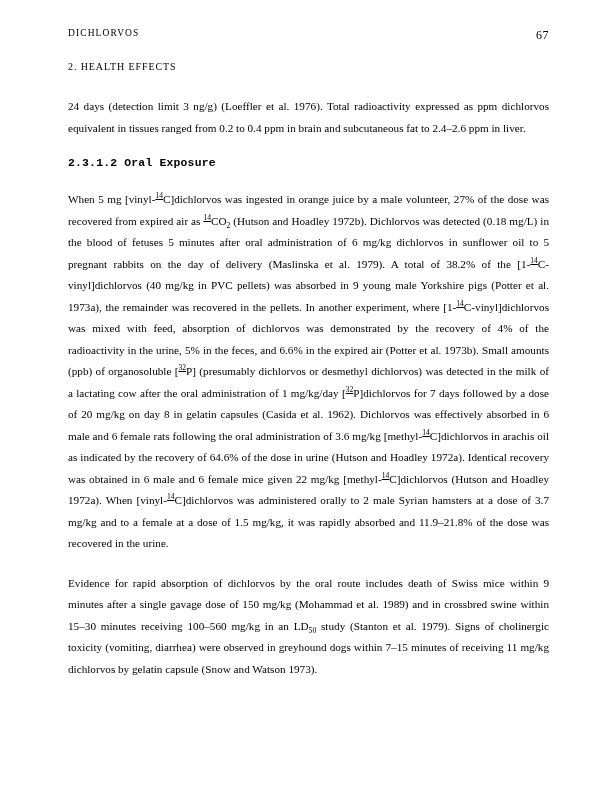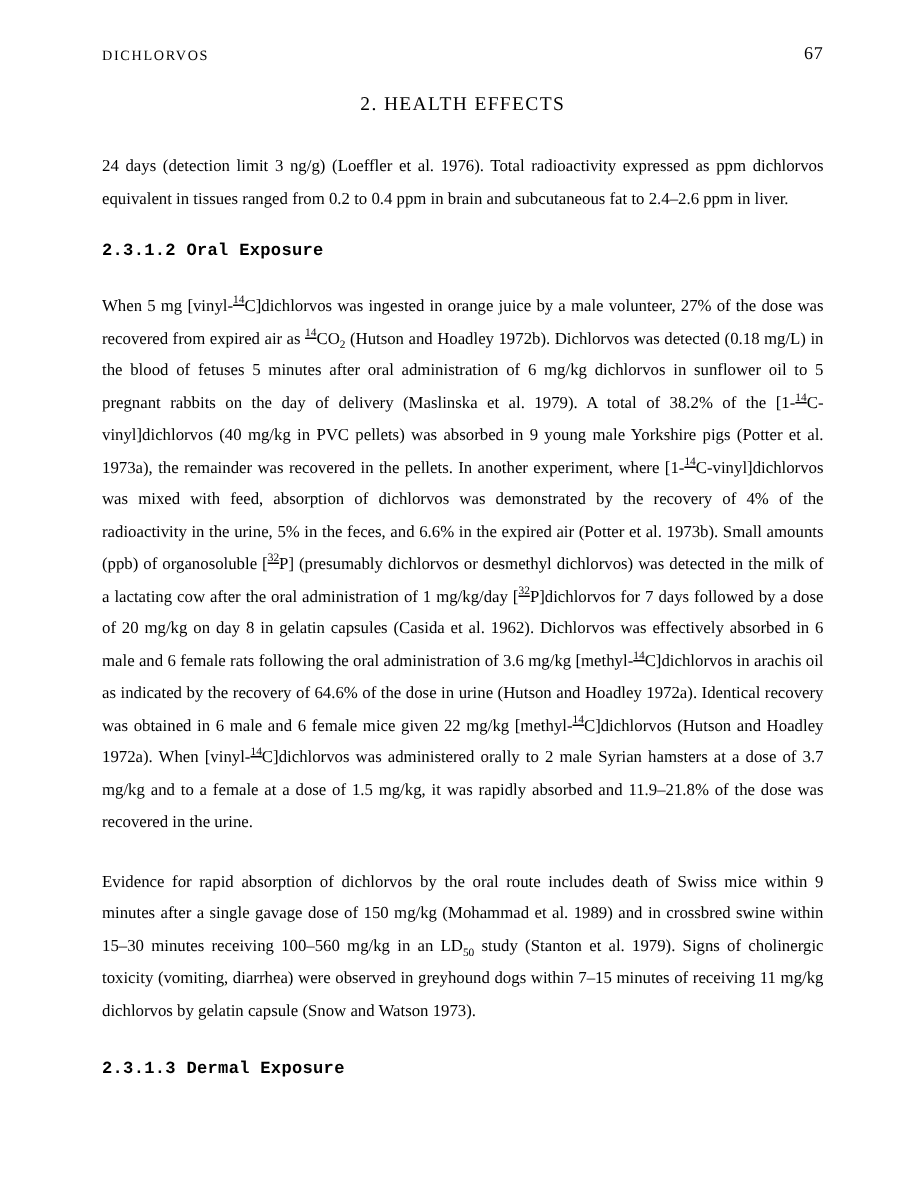--- a/index.html
+++ b/index.html
@@ -17,36 +17,36 @@
   .page {
     position: relative;
     width: 611px;
     height: 792px;
     box-sizing: border-box;
     padding: 28px 62px 20px 68px;
   }
   .header-row {
     display: flex;
     justify-content: space-between;
-    align-items: flex-end;
+    align-items: flex-start;
     font-size: 9.5px;
     letter-spacing: 0.9px;
     margin-bottom: 18px;
   }
   .header-left {
     font-size: 9.5px;
     letter-spacing: 1.1px;
   }
   .header-right {
     font-size: 12px;
     letter-spacing: 0.5px;
   }
   .chapter-line {
-    text-align: center;
-    font-size: 13px;
+    text-align: left;
+    font-size: 10px;
     letter-spacing: 0.9px;
     margin-bottom: 24px;
   }
   p.body {
     font-size: 11.2px;
     line-height: 1.92;
     text-align: justify;
     margin: 0 0 18px 0;
     text-indent: 0;
   }
@@ -88,16 +88,15 @@
   <div class="chapter-line">2. HEALTH EFFECTS</div>
 
   <p class="body"><span>24 days (detection limit 3 ng/g) (Loeffler et al. 1976).  Total radioactivity expressed as ppm dichlorvos equivalent in tissues ranged from 0.2 to 0.4 ppm in brain and subcutaneous fat to 2.4–2.6 ppm in liver.</span></p>
 
   <h2 class="section">2.3.1.2  Oral Exposure</h2>
 
   <p class="body"><span>When 5 mg [vinyl-</span><sup>14</sup><span>C]dichlorvos was ingested in orange juice by a male volunteer, 27% of the dose was recovered from expired air as </span><sup>14</sup><span>CO</span><sub>2</sub><span> (Hutson and Hoadley 1972b).  Dichlorvos was detected (0.18 mg/L) in the blood of fetuses 5 minutes after oral administration of 6 mg/kg dichlorvos in sunflower oil to 5 pregnant rabbits on the day of delivery (Maslinska et al. 1979).  A total of 38.2% of the [1-</span><sup>14</sup><span>C-vinyl]dichlorvos (40 mg/kg in PVC pellets) was absorbed in 9 young male Yorkshire pigs (Potter et al. 1973a), the remainder was recovered in the pellets.  In another experiment, where [1-</span><sup>14</sup><span>C-vinyl]dichlorvos was mixed with feed, absorption of dichlorvos was demonstrated by the recovery of 4% of the radioactivity in the urine, 5% in the feces, and 6.6% in the expired air (Potter et al. 1973b).  Small amounts (ppb) of organosoluble [</span><sup>32</sup><span>P] (presumably dichlorvos or desmethyl dichlorvos) was detected in the milk of a lactating cow after the oral administration of 1 mg/kg/day [</span><sup>32</sup><span>P]dichlorvos for 7 days followed by a dose of 20 mg/kg on day 8 in gelatin capsules (Casida et al. 1962).  Dichlorvos was effectively absorbed in 6 male and 6 female rats following the oral administration of 3.6 mg/kg [methyl-</span><sup>14</sup><span>C]dichlorvos in arachis oil as indicated by the recovery of 64.6% of the dose in urine (Hutson and Hoadley 1972a).  Identical recovery was obtained in 6 male and 6 female mice given 22 mg/kg [methyl-</span><sup>14</sup><span>C]dichlorvos (Hutson and Hoadley 1972a).  When [vinyl-</span><sup>14</sup><span>C]dichlorvos was administered orally to 2 male Syrian hamsters at a dose of 3.7 mg/kg and to a female at a dose of 1.5 mg/kg, it was rapidly absorbed and 11.9–21.8% of the dose was recovered in the urine.</span></p>
 
   <p class="body tight"><span>Evidence for rapid absorption of dichlorvos by the oral route includes death of Swiss mice within 9 minutes after a single gavage dose of 150 mg/kg (Mohammad et al. 1989) and in crossbred swine within 15–30 minutes receiving 100–560 mg/kg in an LD</span><sub>50</sub><span> study (Stanton et al. 1979).  Signs of cholinergic toxicity (vomiting, diarrhea) were observed in greyhound dogs within 7–15 minutes of receiving 11 mg/kg dichlorvos by gelatin capsule (Snow and Watson 1973).</span></p>
 
-  <h2 class="section spaced-top">2.3.1.3  Dermal Exposure</h2>
 
 
 </div>
 
 </body></html>

